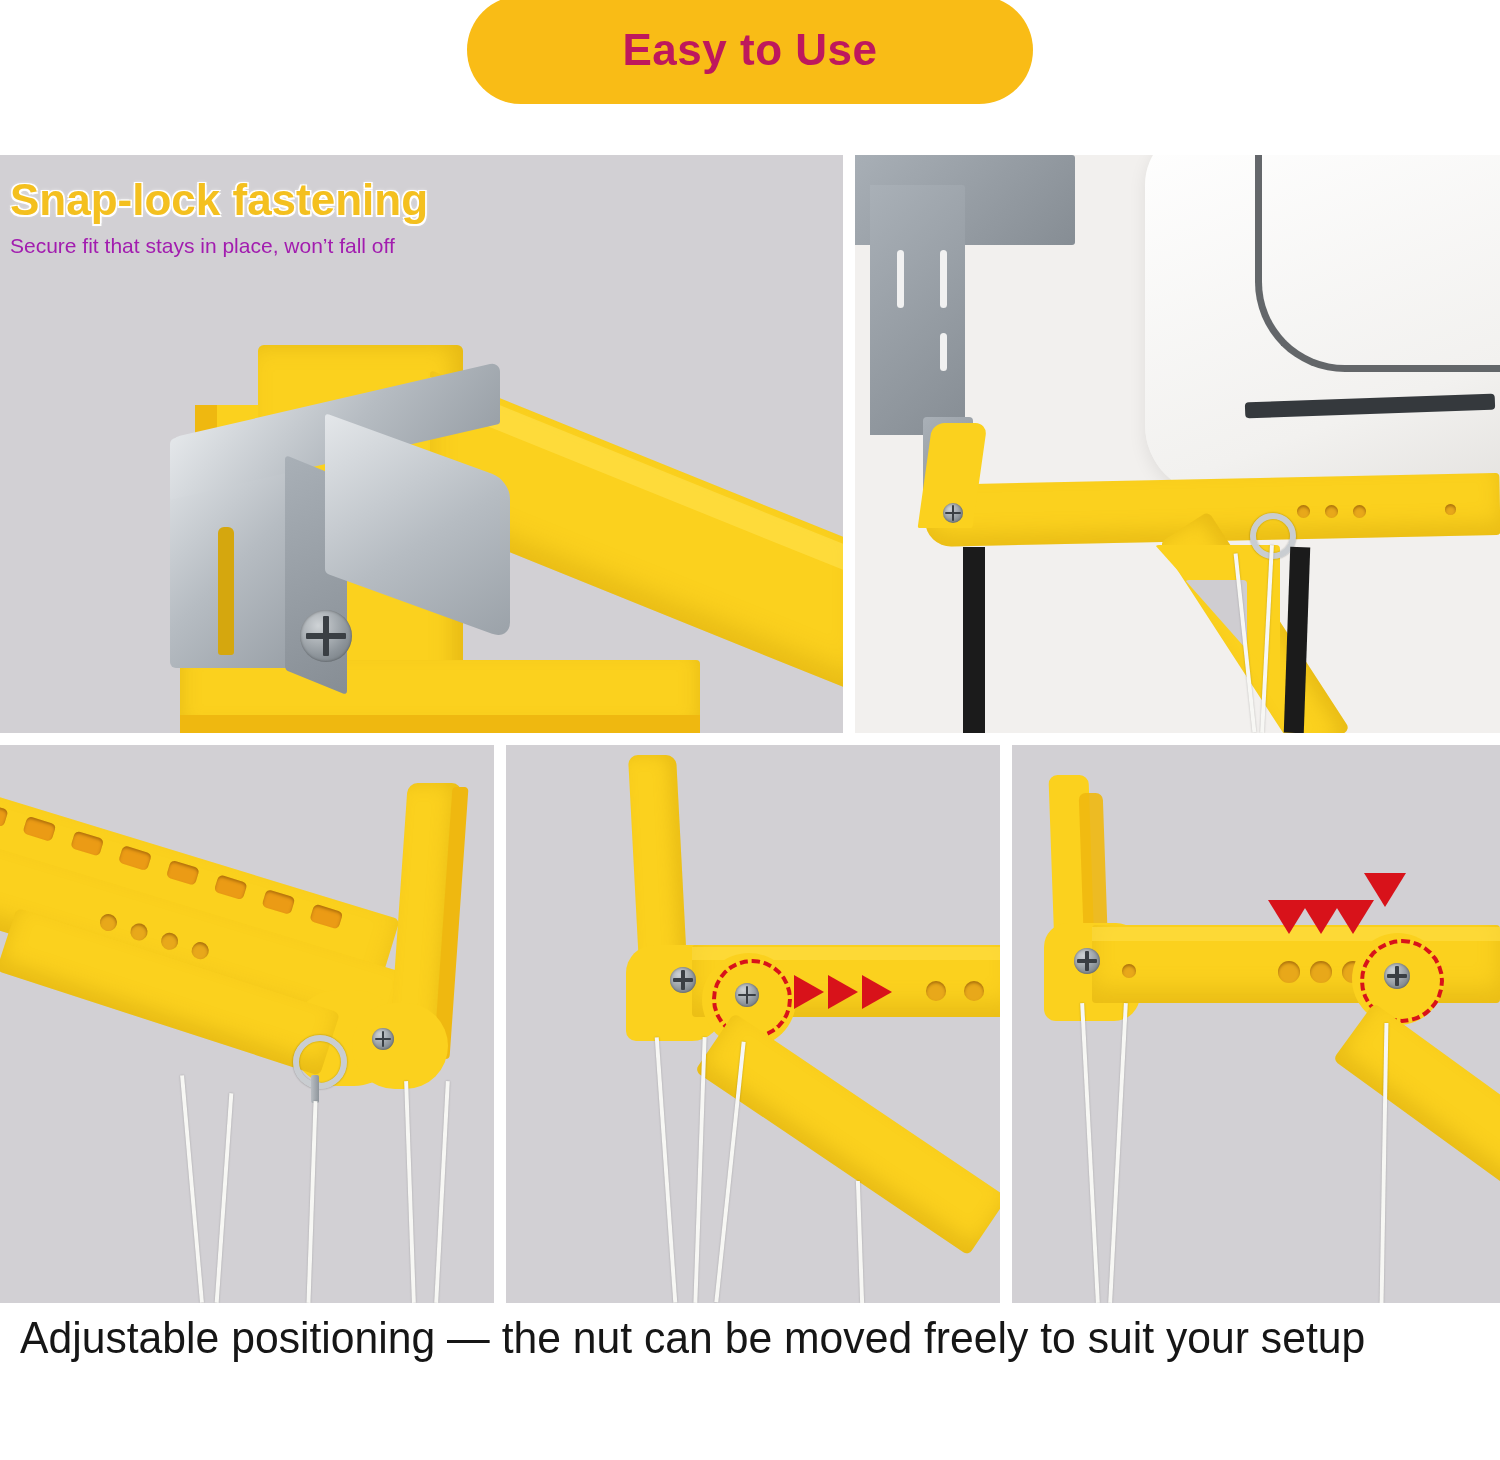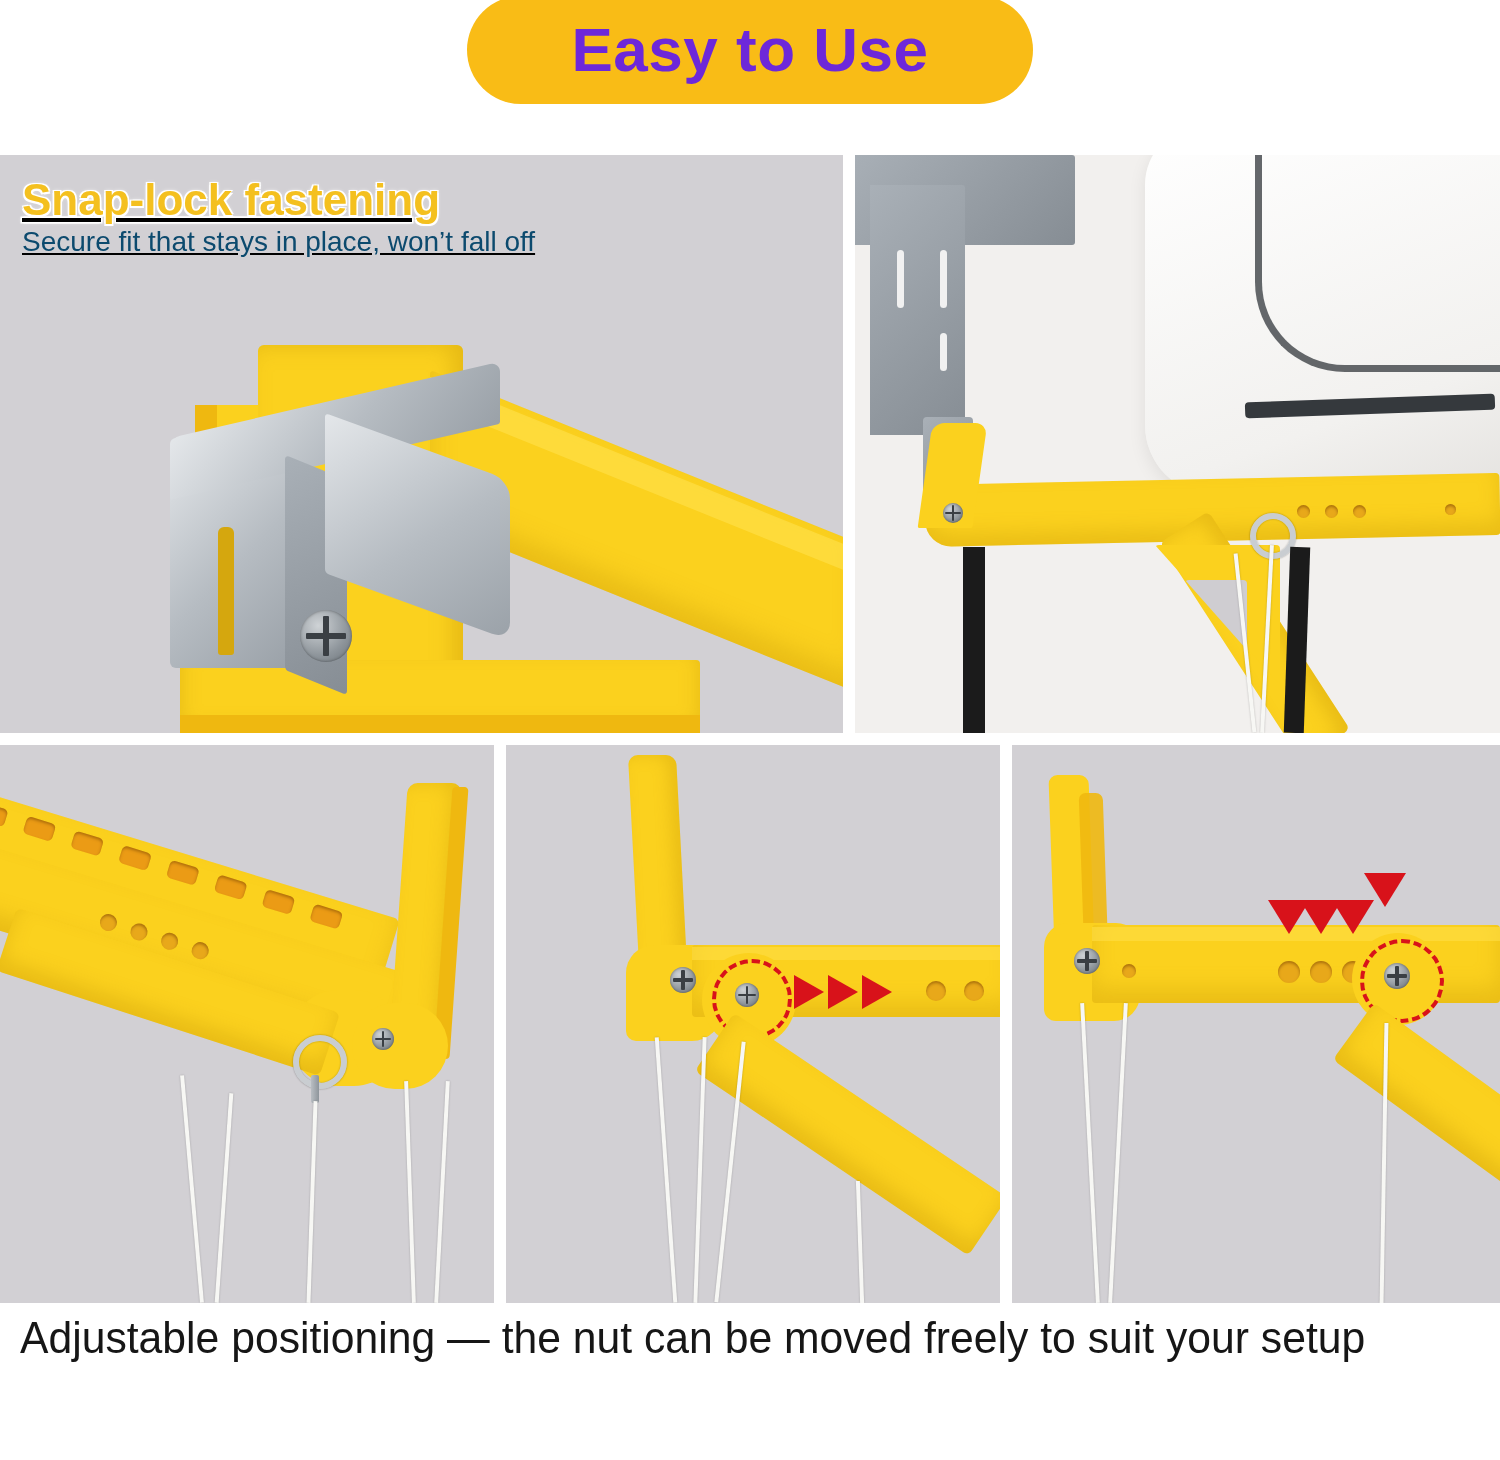--- a/index.html
+++ b/index.html
@@ -32,22 +32,22 @@
     background: #f9bc16;
     border-radius: 0 0 56px 56px;
     border-top-left-radius: 56px;
     border-top-right-radius: 56px;
     margin-top: -4px;
     display: flex;
     align-items: center;
     justify-content: center;
   }
   .title-pill-text {
-    color: #6d28d9;
-    font-size: 62px;
+    color: #be185d;
+    font-size: 44px;
     font-weight: bold;
     letter-spacing: 0.5px;
     line-height: 1;
     white-space: nowrap;
   }
 
   
   .panels {
     position: absolute;
     left: 0;
@@ -62,39 +62,38 @@
   }
   .p-topleft  { left: 0;    top: 0;   width: 843px; height: 578px; }
   .p-topright { left: 855px;top: 0;   width: 645px; height: 578px; }
   .p-b1 { left: 0;     top: 590px; width: 494px; height: 558px; }
   .p-b2 { left: 506px; top: 590px; width: 494px; height: 558px; }
   .p-b3 { left: 1012px;top: 590px; width: 488px; height: 558px; }
 
   
   .caption {
     position: absolute;
-    left: 22px; top: 22px;
+    left: 10px; top: 22px;
     z-index: 40;
-    text-decoration: underline;
   }
   .caption-title {
     font-size: 44px;
     font-weight: bold;
     color: #f4c01f;
     line-height: 1.05;
     text-shadow:
       -1.5px -1.5px 0 #ffffff, 1.5px -1.5px 0 #ffffff,
       -1.5px  1.5px 0 #ffffff, 1.5px  1.5px 0 #ffffff,
        0 0 4px rgba(255,255,255,.9);
     white-space: nowrap;
   }
   .caption-sub {
-    margin-top: 2px;
-    font-size: 28px;
-    color: #0c4a6e;
+    margin-top: 10px;
+    font-size: 21px;
+    color: #a21caf;
     line-height: 1.2;
     white-space: nowrap;
   }
 
   
   .footer {
     position: absolute;
     left: 0; top: 1305px;
     width: 1500px; height: 155px;
     padding-left: 20px;

